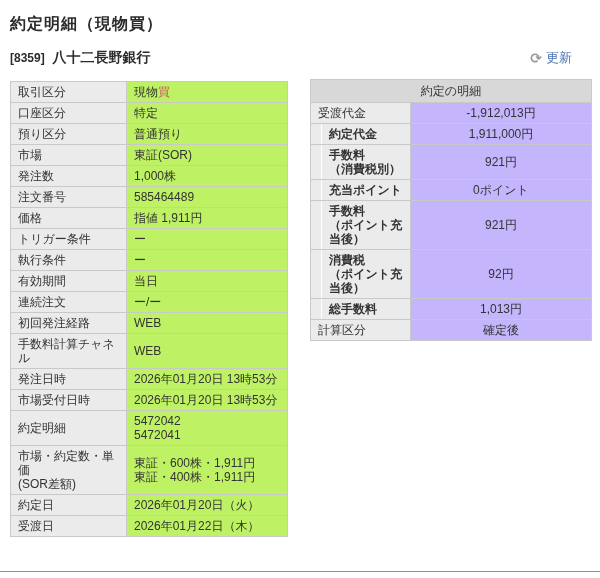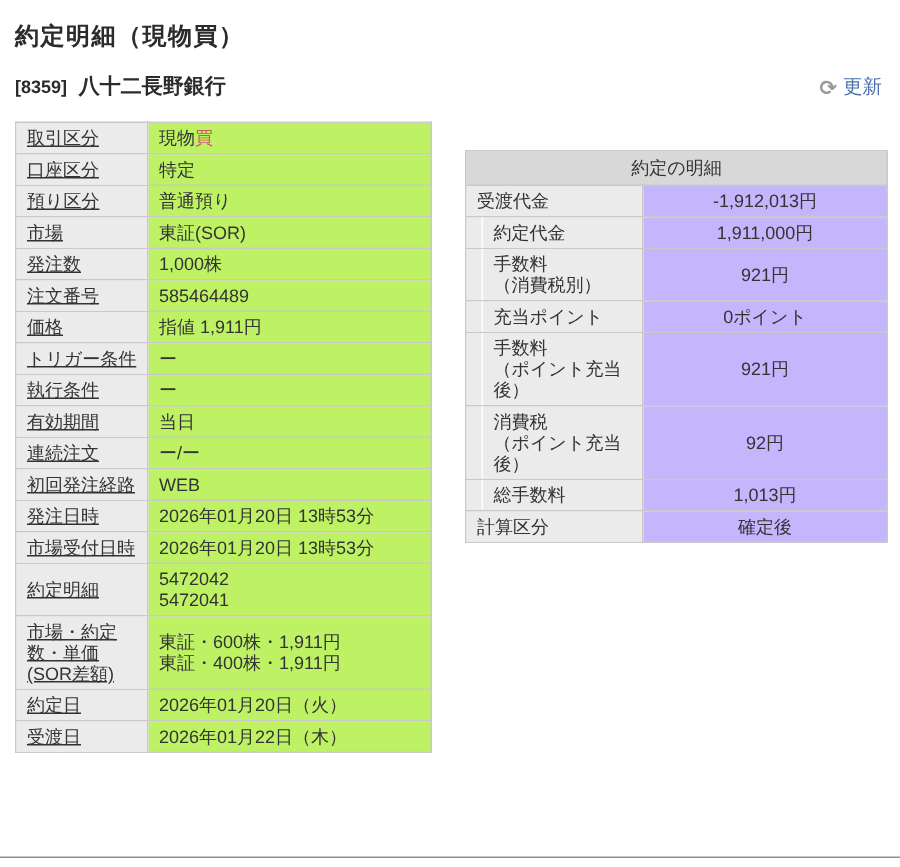--- a/index.html
+++ b/index.html
@@ -17,50 +17,50 @@
     background:#fff;color:var(--text);
     font-family:"Liberation Sans","DejaVu Sans",sans-serif;
   }
   .page{padding:8px 8px 0 10px;}
   .page-title{
     font-size:16px;font-weight:bold;color:#2b2b2b;
     margin:6px 0 14px 0;letter-spacing:1px;
   }
   .subhead{
     display:flex;justify-content:space-between;align-items:flex-start;
-    margin:0 4px 12px 0;
+    margin:0 20px 12px 0;
   }
   .stock-line{font-weight:bold;font-size:14px;color:#2b2b2b;}
   .stock-code{font-size:12px;font-weight:bold;margin-right:4px;}
   .refresh-link{
     color:var(--link);font-size:13px;text-decoration:none;cursor:pointer;
     display:inline-flex;align-items:center;gap:4px;
   }
   .refresh-icon{color:#9a9a9a;font-size:14px;font-weight:bold;}
   .columns{display:flex;align-items:flex-start;}
   table{border-collapse:collapse;}
   td,th{
     border:1px solid var(--border);
     font-size:12px;font-weight:normal;text-align:left;
     padding:3px 7px;line-height:14px;vertical-align:middle;
     color:var(--text);
   }
   
   .left-table{width:278px;margin-top:2px;}
-  .left-table th{background:var(--label-bg);width:88px;position:relative;text-decoration:underline;}
+  .left-table th{background:var(--label-bg);width:116px;position:relative;}
   .left-table td{background:#bef264;}
   
-  .right-col{margin-left:22px;margin-top:21px;}
+  .right-col{margin-left:22px;}
   .right-table{width:282px;}
   .right-table thead th{
     background:var(--header-bg);text-align:center;padding:4px 7px;
   }
-  .right-table tbody th{background:var(--label-bg);width:118px;position:relative;}
+  .right-table tbody th{background:var(--label-bg);width:100px;position:relative;}
   .right-table tbody td{background:#c4b5fd;text-align:center;}
-  .right-table tbody th.indent{padding-left:18px;}
+  .right-table tbody th.indent{padding-left:18px;font-weight:bold;}
   .right-table tbody th.indent::after{
     content:"";position:absolute;left:10px;top:0;bottom:0;width:1px;background:#fff;
   }
   .red{color:var(--red);}
   .help-icon{
     float:right;display:inline-block;width:13px;height:13px;border-radius:50%;
     background:#8d8d8d;color:#fff;font-size:10px;line-height:13px;
     text-align:center;font-weight:bold;cursor:pointer;margin-top:1px;
   }
   .bottom-edge{
@@ -130,20 +130,24 @@
           </tr>
           <tr>
             <th>連続注文</th>
             <td><span>ー/ー</span></td>
           </tr>
           <tr>
             <th>初回発注経路</th>
             <td><span>WEB</span></td>
           </tr>
           <tr>
+            <th>手数料計算チャネル</th>
+            <td><span>WEB</span></td>
+          </tr>
+          <tr>
             <th>発注日時</th>
             <td><span>2026年01月20日 13時53分</span></td>
           </tr>
           <tr>
             <th>市場受付日時</th>
             <td><span>2026年01月20日 13時53分</span></td>
           </tr>
           <tr>
             <th>約定明細</th>
             <td><span>5472042</span><br><span>5472041</span></td>

